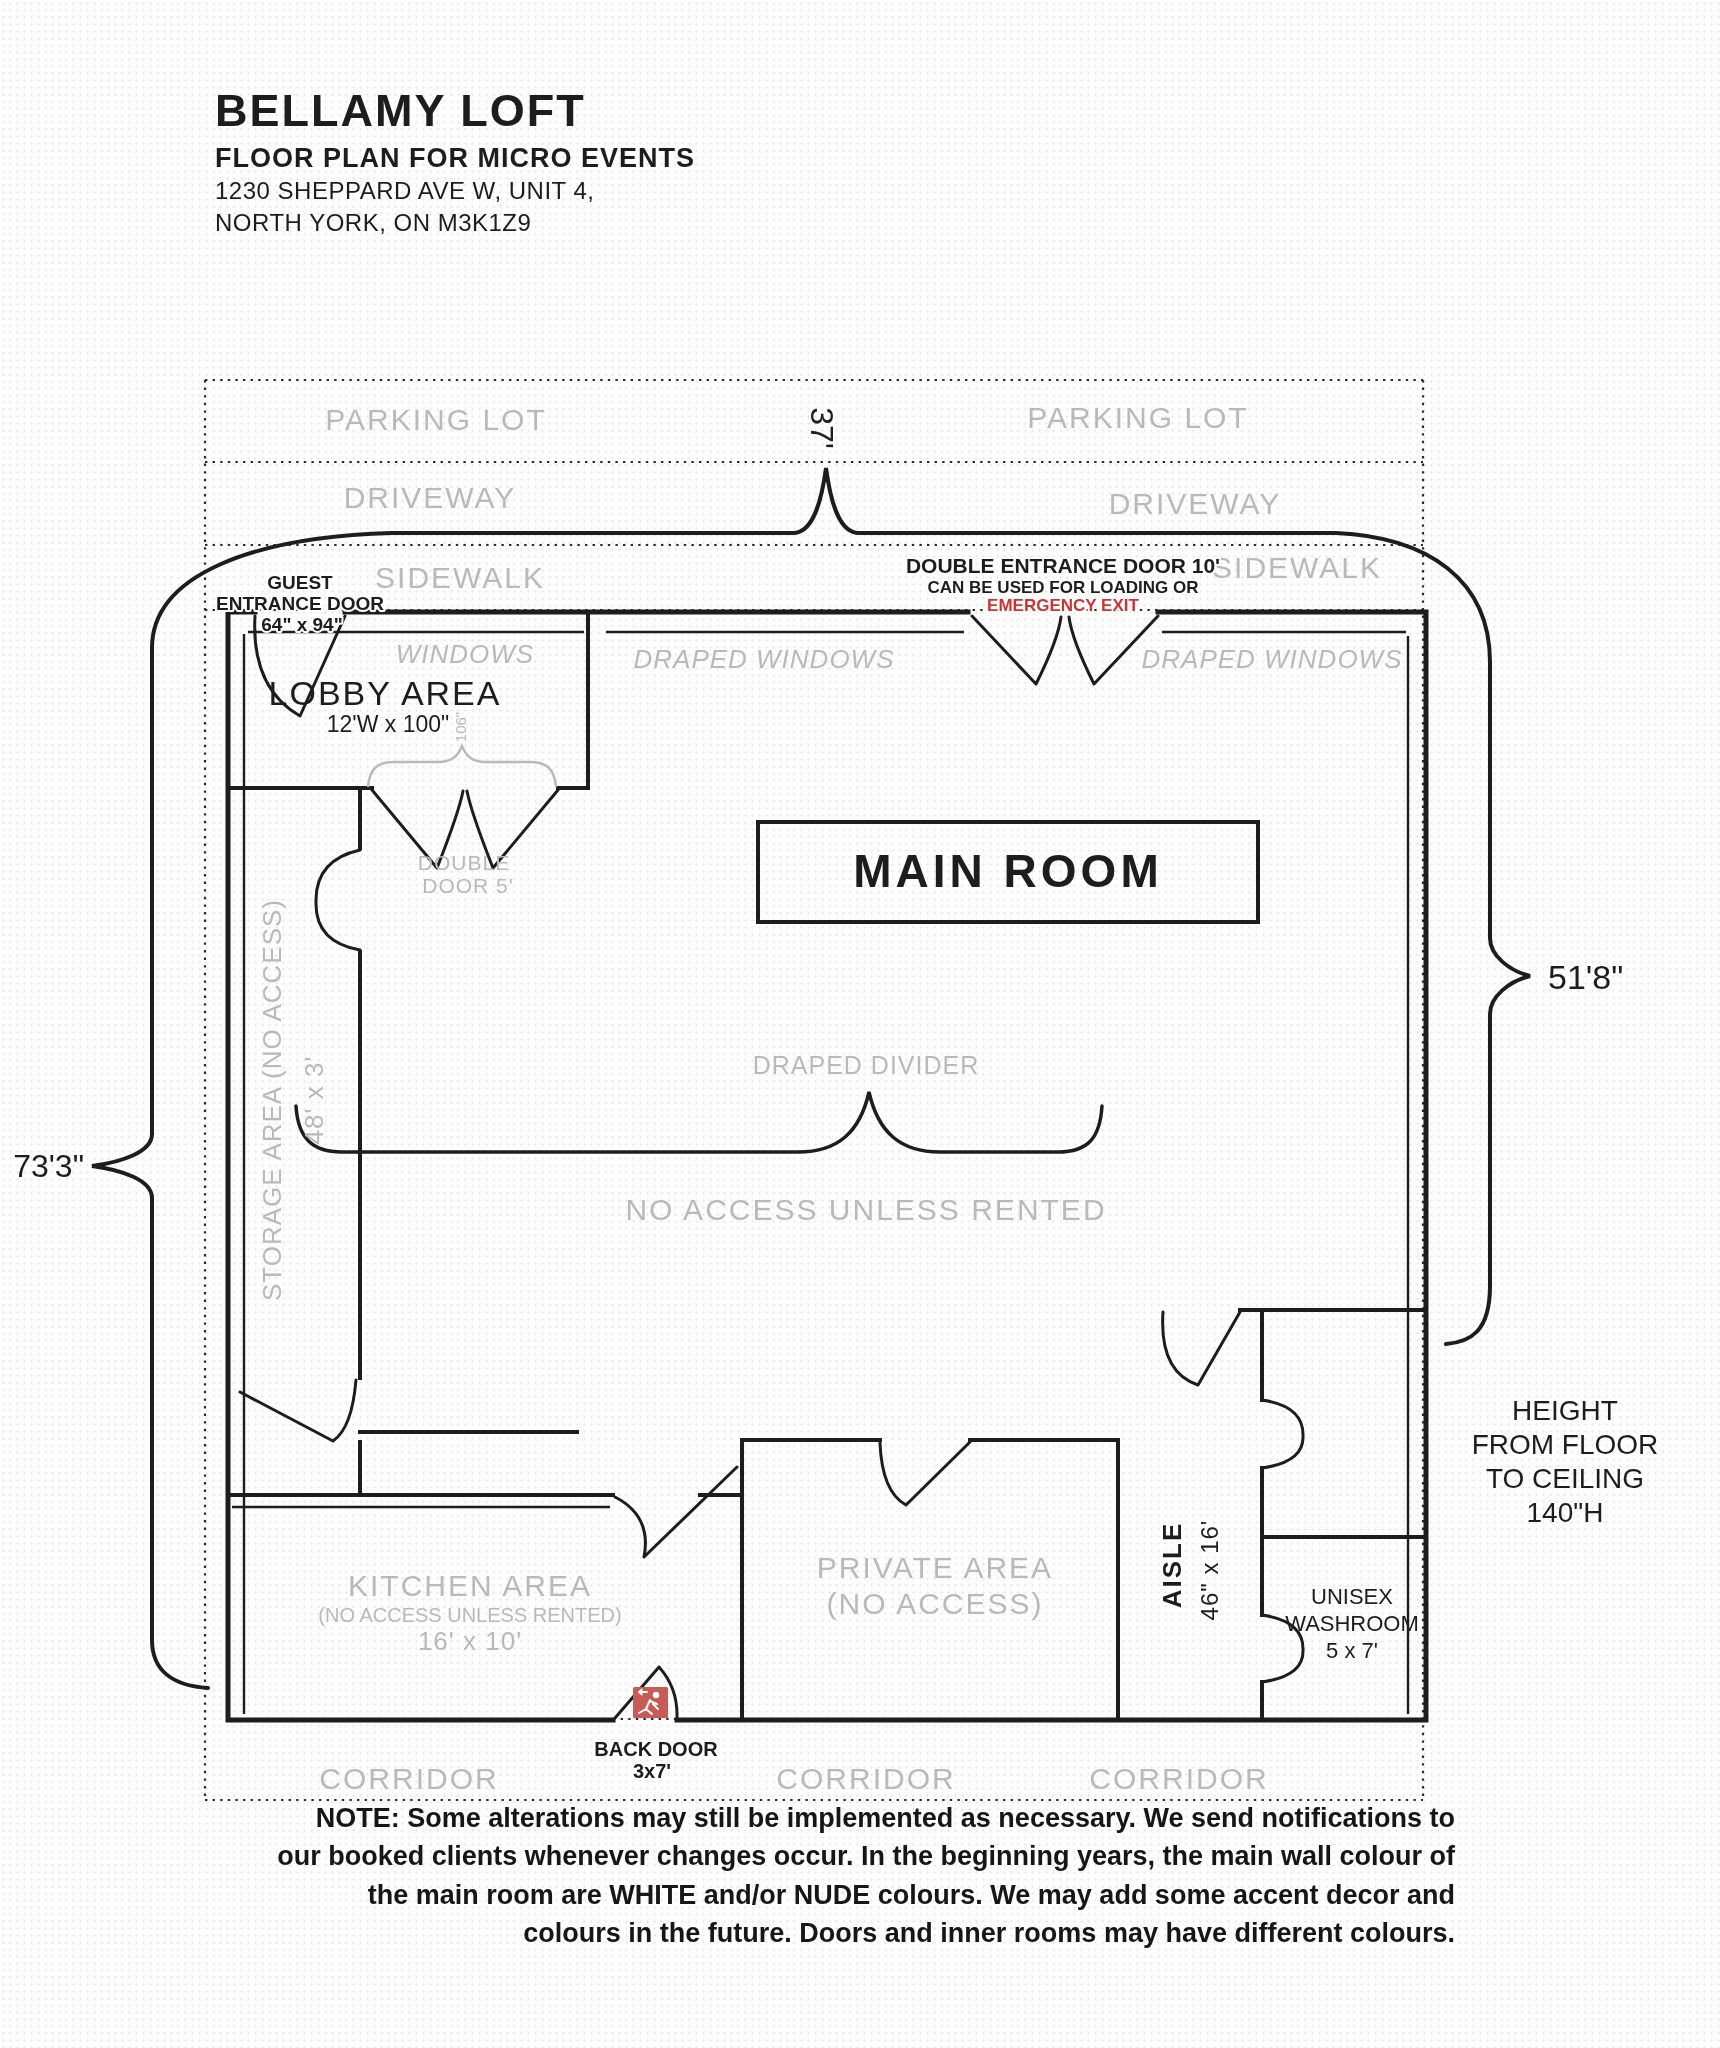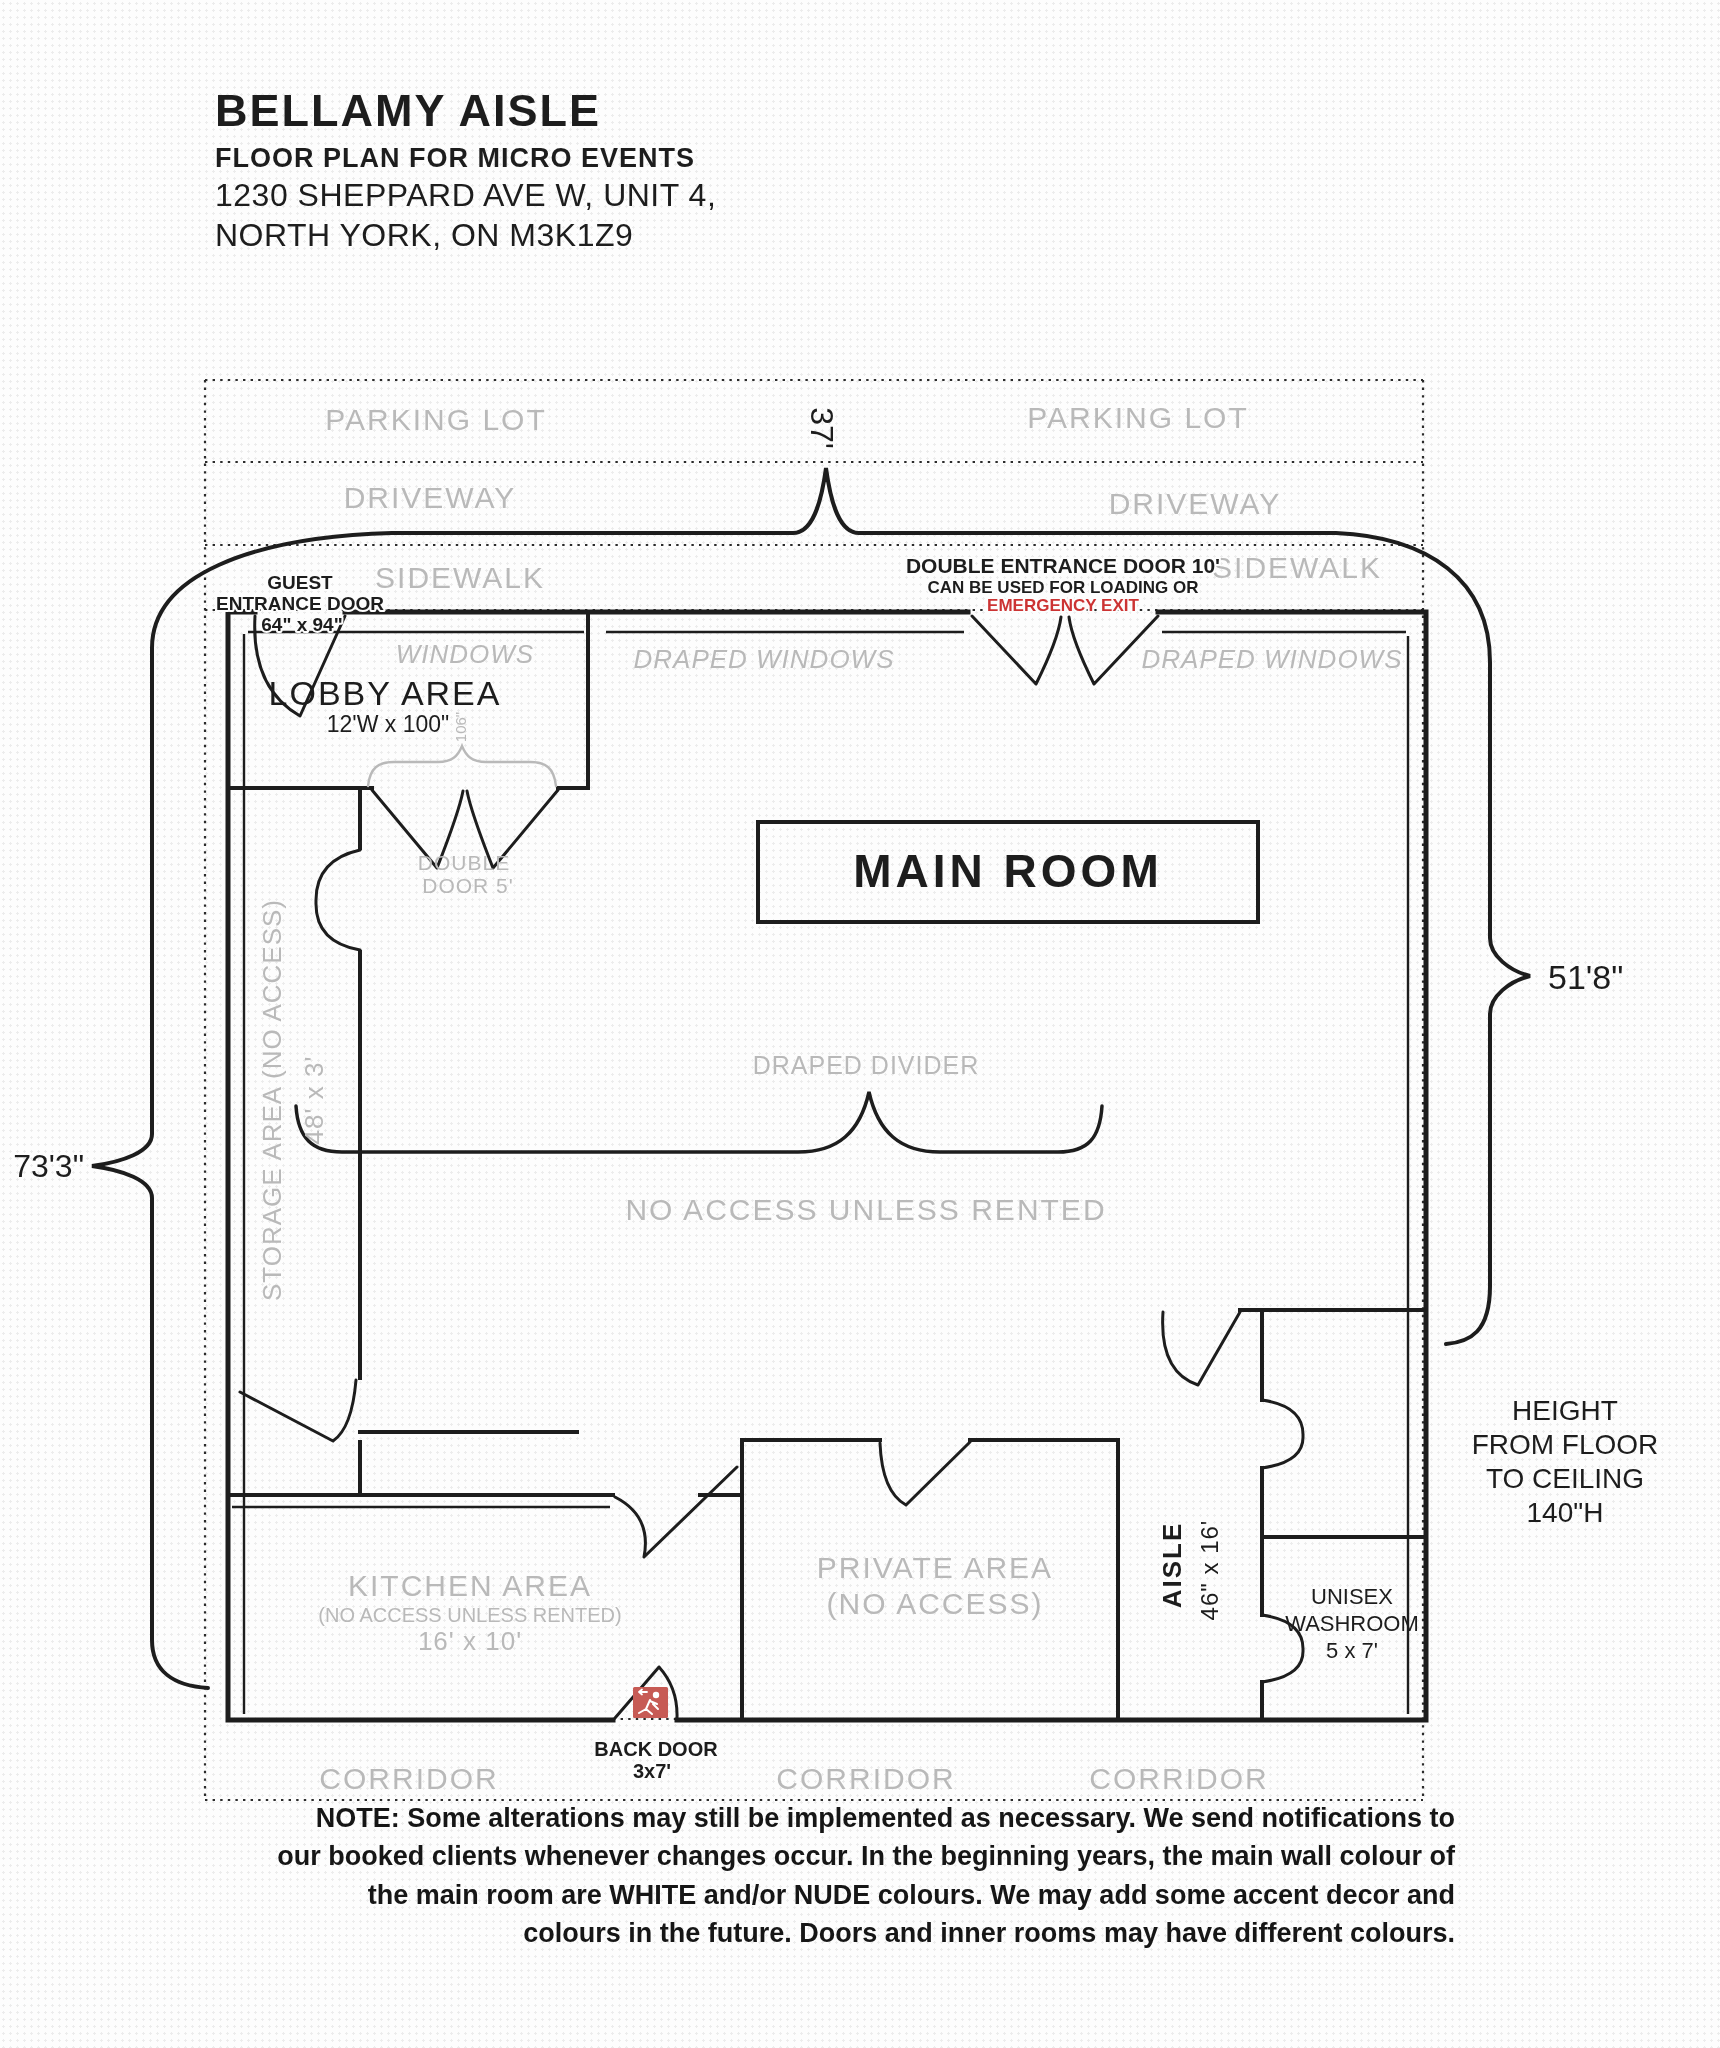--- a/index.html
+++ b/index.html
@@ -6,42 +6,42 @@
   .canvas{
     position:relative;width:1720px;height:2048px;overflow:hidden;
     background-color:#fdfdfd;
     background-image:radial-gradient(#ececec 1px,transparent 1.15px);
     background-size:7px 7px;
     font-family:"Liberation Sans",sans-serif;color:#1d1d1d;
   }
   .header{position:absolute;left:215px;top:86px;line-height:1.1;}
   .header .t{font-size:45px;font-weight:600;letter-spacing:2px;}
   .header .st{font-size:27px;font-weight:600;letter-spacing:1px;margin-top:8px;}
-  .header .a{font-size:32px;font-weight:500;letter-spacing:.5px;margin-top:5px;}
+  .header .a{font-size:24px;font-weight:500;letter-spacing:.5px;margin-top:5px;}
   .drawing{position:absolute;left:0;top:0;}
   .note{
     position:absolute;top:1799px;left:50%;transform:translateX(-50%);
     width:1190px;text-align:right;font-size:27px;line-height:1.42;
     font-weight:700;color:#161616;
   }
   svg text{font-family:"Liberation Sans",sans-serif;fill:#1d1d1d;}
   .g{fill:#b9b9b9;}
   .it{font-style:italic;}
   .red{fill:#cc3333;}
   .vc{dominant-baseline:central;}
   .halo{paint-order:stroke;stroke:#fdfdfd;stroke-width:4px;stroke-linejoin:round;}
   .ls2{letter-spacing:2px;}.ls1{letter-spacing:1px;}
 </style>
 </head>
 <body>
 
 <div class="canvas">
 
   <div class="header">
-    <div class="t">BELLAMY AISLE</div>
+    <div class="t">BELLAMY LOFT</div>
     <div class="st">FLOOR PLAN FOR MICRO EVENTS</div>
     <div class="a">1230 SHEPPARD AVE W, UNIT 4,</div>
     <div class="a">NORTH YORK, ON M3K1Z9</div>
   </div>
 
   <svg class="drawing" width="1720" height="2048" viewBox="0 0 1720 2048">
 
     <path d="M205,380 H1423 M205,1800 H1423 M205,380 V1800 M1423,380 V1800 M205,462 H1423 M205,545 H1423 M205,610 H1423 M613,1719 H677" fill="none" stroke="#2b2b2b" stroke-width="2.2" stroke-dasharray="2.4 5.2"></path>
 
     <path d="M208,1688 C175,1686 152,1672 152,1640 L152,1198 C152,1180 122,1170 92,1166 C122,1162 152,1152 152,1134 L152,648 C152,576 250,537 392,533 L793,533 C812,533 821,505 826,468 C831,505 840,533 859,533 L1336,533 C1428,537 1490,580 1490,662 L1490,938 C1490,956 1510,971 1530,976 C1510,981 1490,996 1490,1014 L1490,1286 C1490,1332 1470,1342 1446,1344" fill="none" stroke="#1d1d1d" stroke-width="4" stroke-linecap="round"></path>

